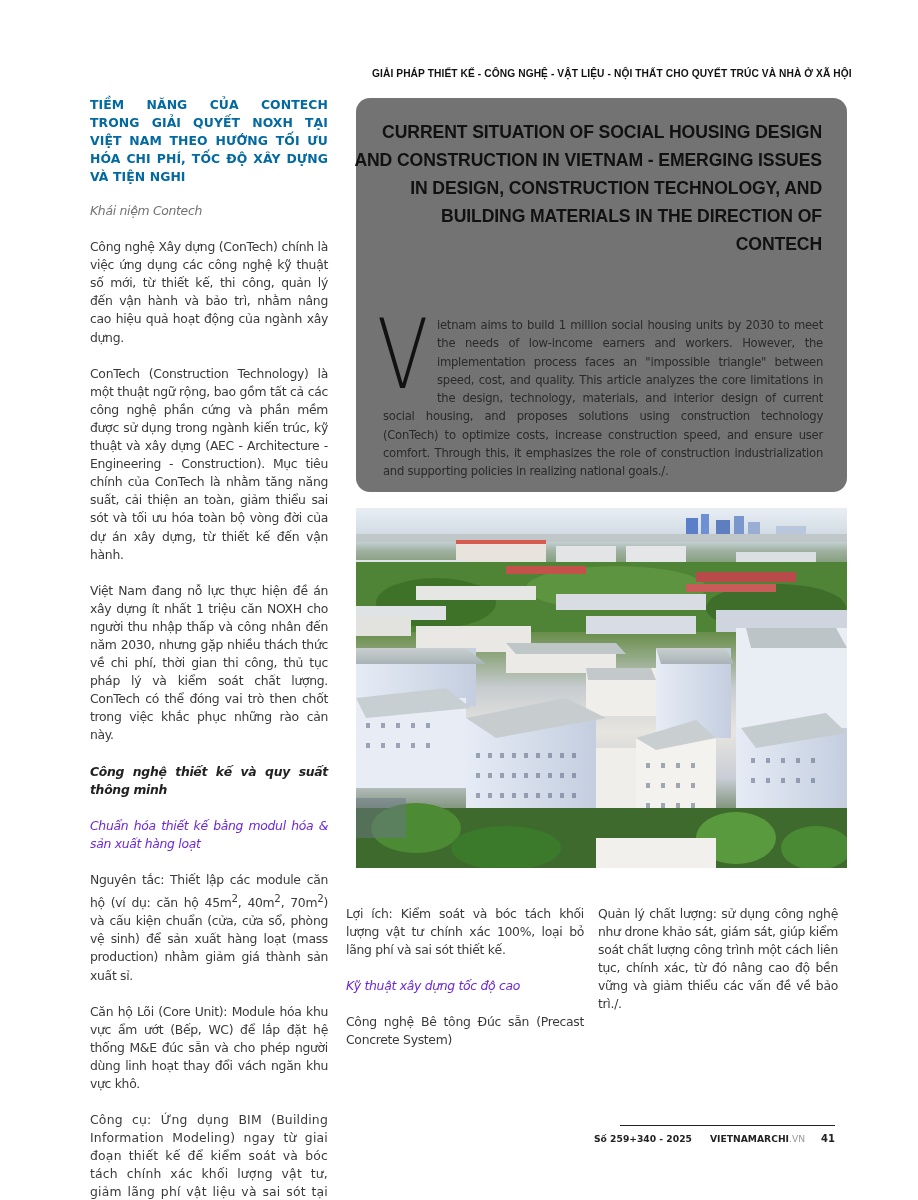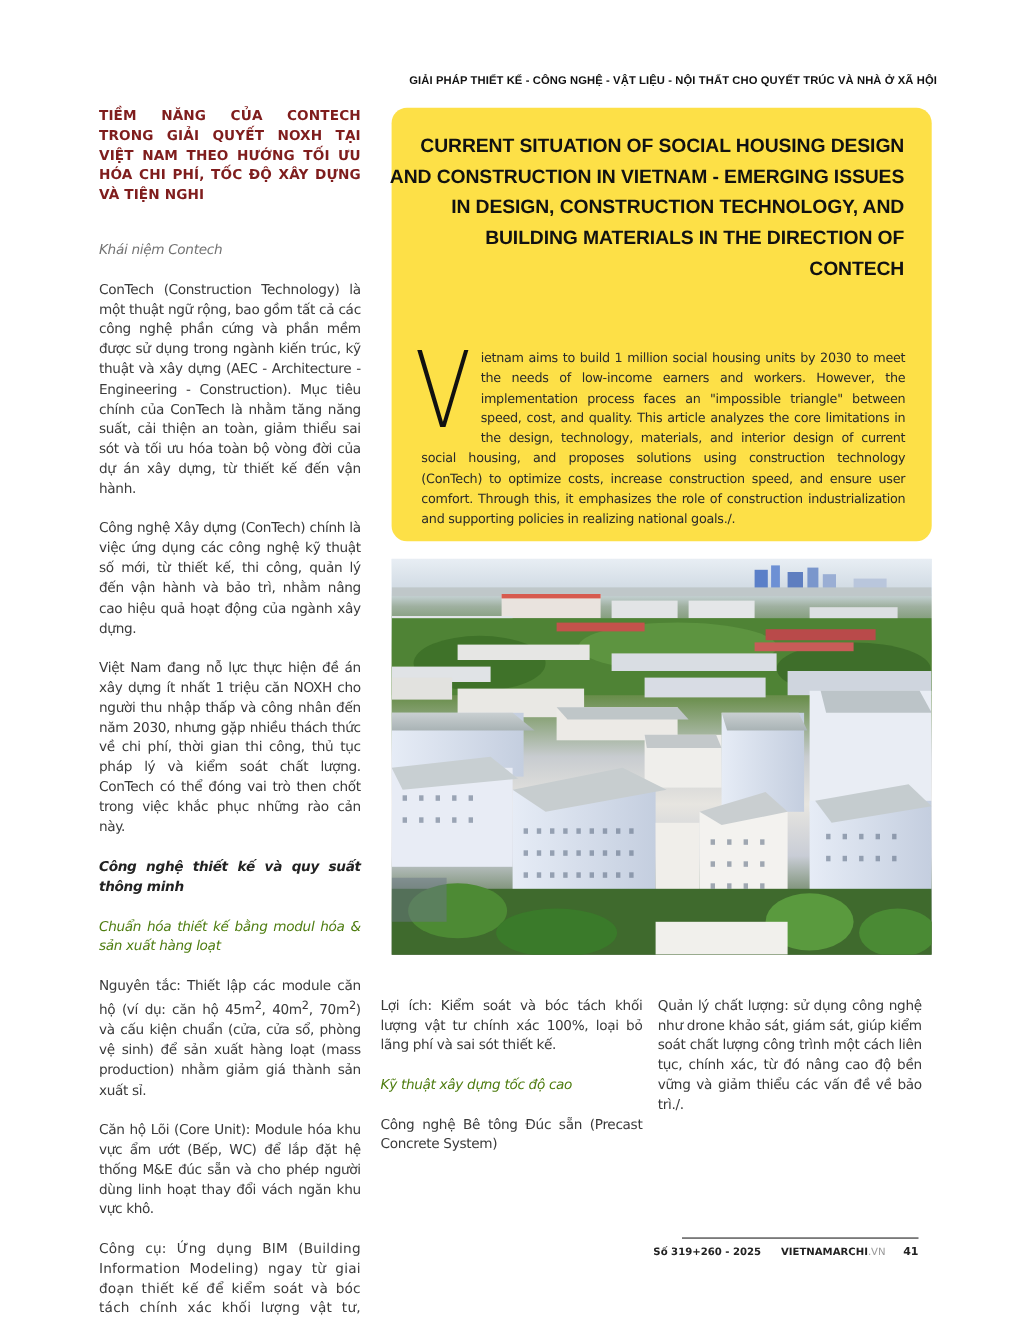--- a/index.html
+++ b/index.html
@@ -8,21 +8,21 @@
 
   .running-head {
     position: absolute; left: 372px; top: 68px; width: 470px;
     font-family: "Liberation Sans", sans-serif; font-weight: bold;
     font-size: 10.2px; letter-spacing: 0.1px; color: #111;
     white-space: nowrap;
   }
 
   .abstract-box {
     position: absolute; left: 356px; top: 98px; width: 491px; height: 394px;
-    background: #fde047; border-radius: 14px; padding-left: 28px;
+    background: #737373; border-radius: 14px; padding-left: 28px;
   }
   .en-title {
     position: absolute; right: 25px; top: 20px; width: 470px;
     text-align: right; font-family: "Liberation Sans", sans-serif;
     font-weight: bold; font-size: 17.6px; line-height: 28px; color: #111;
     letter-spacing: -0.1px;
   }
   .byline {
     position: absolute; right: 25px; top: 165px; text-align: right;
     font-family: "DejaVu Sans", sans-serif; font-size: 11px; line-height: 16px; color: #222;
@@ -46,25 +46,25 @@
     position: absolute; font-family: "DejaVu Sans", sans-serif; font-size: 12.4px;
     line-height: 18.1px; color: #3a3a3a; text-align: justify; letter-spacing: -0.3px;
   }
   .col p { margin-bottom: 18px; }
   .col-left { left: 90px; top: 96px; width: 238px; }
   .col-mid { left: 346px; top: 905px; width: 238px; }
   .col-right { left: 598px; top: 905px; width: 240px; }
 
   .vn-title {
     font-family: "DejaVu Sans", sans-serif; font-weight: bold; font-size: 12.4px;
-    line-height: 18px; color: #7f1d1d; letter-spacing: 0.1px; text-align: justify;
-    margin-bottom: 32px;
+    line-height: 18px; color: #0369a1; letter-spacing: 0.1px; text-align: justify;
+    margin-bottom: 16px;
   }
   .sub-bold-italic { font-weight: bold; font-style: italic; color: #222; }
-  .sub-italic { font-style: italic; color: #4d7c0f; }
+  .sub-italic { font-style: italic; color: #6d28d9; }
 
   .photo {
     position: absolute; left: 356px; top: 508px; width: 491px; height: 360px;
     overflow: hidden;
     background: linear-gradient(180deg, #dfe7ef 0%, #d6e2ec 8%, #9fb0a0 12%, #4f7a35 22%, #6b8f4d 35%, #c8ccd0 50%, #e7e5e0 62%, #c9cdd6 75%, #4c6b3a 90%, #3b5a2c 100%);
   }
   .photo svg { display: block; width: 100%; height: 100%; }
 
   .footer {
     position: absolute; left: 620px; top: 1125px; width: 215px;
@@ -79,22 +79,22 @@
   .footer .page { font-weight: bold; font-size: 10px; padding-left: 4px; }
 </style>
 </head>
 <body>
 
 <div class="running-head">GIẢI PHÁP THIẾT KẾ - CÔNG NGHỆ - VẬT LIỆU - NỘI THẤT CHO QUYẾT TRÚC VÀ NHÀ Ở XÃ HỘI</div>
 
 <div class="col col-left">
   <div class="vn-title">TIỀM NĂNG CỦA CONTECH TRONG GIẢI QUYẾT NOXH TẠI VIỆT NAM THEO HƯỚNG TỐI ƯU HÓA CHI PHÍ, TỐC ĐỘ XÂY DỰNG VÀ TIỆN NGHI</div>
   <p class="sub-bold-italic" style="font-weight:normal;font-style:italic;color:#737373;">Khái niệm Contech</p>
+  <p>Công nghệ Xây dựng (ConTech) chính là việc ứng dụng các công nghệ kỹ thuật số mới, từ thiết kế, thi công, quản lý đến vận hành và bảo trì, nhằm nâng cao hiệu quả hoạt động của ngành xây dựng.</p>
   <p>ConTech (Construction Technology) là một thuật ngữ rộng, bao gồm tất cả các công nghệ phần cứng và phần mềm được sử dụng trong ngành kiến trúc, kỹ thuật và xây dựng (AEC - Architecture - Engineering - Construction). Mục tiêu chính của ConTech là nhằm tăng năng suất, cải thiện an toàn, giảm thiểu sai sót và tối ưu hóa toàn bộ vòng đời của dự án xây dựng, từ thiết kế đến vận hành.</p>
-  <p>Công nghệ Xây dựng (ConTech) chính là việc ứng dụng các công nghệ kỹ thuật số mới, từ thiết kế, thi công, quản lý đến vận hành và bảo trì, nhằm nâng cao hiệu quả hoạt động của ngành xây dựng.</p>
   <p>Việt Nam đang nỗ lực thực hiện đề án xây dựng ít nhất 1 triệu căn NOXH cho người thu nhập thấp và công nhân đến năm 2030, nhưng gặp nhiều thách thức về chi phí, thời gian thi công, thủ tục pháp lý và kiểm soát chất lượng. ConTech có thể đóng vai trò then chốt trong việc khắc phục những rào cản này.</p>
   <p class="sub-bold-italic">Công nghệ thiết kế và quy suất thông minh</p>
   <p class="sub-italic">Chuẩn hóa thiết kế bằng modul hóa &amp; sản xuất hàng loạt</p>
   <p><span>Nguyên tắc: Thiết lập các module căn hộ (ví dụ: căn hộ 45m</span><sup>2</sup><span>, 40m</span><sup>2</sup><span>, 70m</span><sup>2</sup><span>) và cấu kiện chuẩn (cửa, cửa sổ, phòng vệ sinh) để sản xuất hàng loạt (mass production) nhằm giảm giá thành sản xuất sỉ.</span></p>
   <p>Căn hộ Lõi (Core Unit): Module hóa khu vực ẩm ướt (Bếp, WC) để lắp đặt hệ thống M&amp;E đúc sẵn và cho phép người dùng linh hoạt thay đổi vách ngăn khu vực khô.</p>
   <p style="letter-spacing:0.2px;">Công cụ: Ứng dụng BIM (Building Information Modeling) ngay từ giai đoạn thiết kế để kiểm soát và bóc tách chính xác khối lượng vật tư, giảm lãng phí vật liệu và sai sót tại công trường, mô phỏng</p>
 </div>
 
 <div class="abstract-box">
   <div class="en-title">CURRENT SITUATION OF SOCIAL HOUSING DESIGN AND CONSTRUCTION IN VIETNAM - EMERGING ISSUES IN DESIGN, CONSTRUCTION TECHNOLOGY, AND BUILDING MATERIALS IN THE DIRECTION OF CONTECH</div>
@@ -250,18 +250,18 @@
   <p>Lợi ích: Kiểm soát và bóc tách khối lượng vật tư chính xác 100%, loại bỏ lãng phí và sai sót thiết kế.</p>
   <p class="sub-italic">Kỹ thuật xây dựng tốc độ cao</p>
   <p>Công nghệ Bê tông Đúc sẵn (Precast Concrete System)</p>
 </div>
 
 <div class="col col-right">
   <p>Quản lý chất lượng: sử dụng công nghệ như drone khảo sát, giám sát, giúp kiểm soát chất lượng công trình một cách liên tục, chính xác, từ đó nâng cao độ bền vững và giảm thiểu các vấn đề về bảo trì./.</p>
 </div>
 
 <div class="footer">
-  <span class="issue">Số 319+260 - 2025</span>
+  <span class="issue">Số 259+340 - 2025</span>
   <span class="divider"></span>
   <span class="site"><b>VIETNAMARCHI</b><span>.VN</span></span>
   <span class="divider"></span>
   <span class="page">41</span>
 </div>
 
 </body></html>

